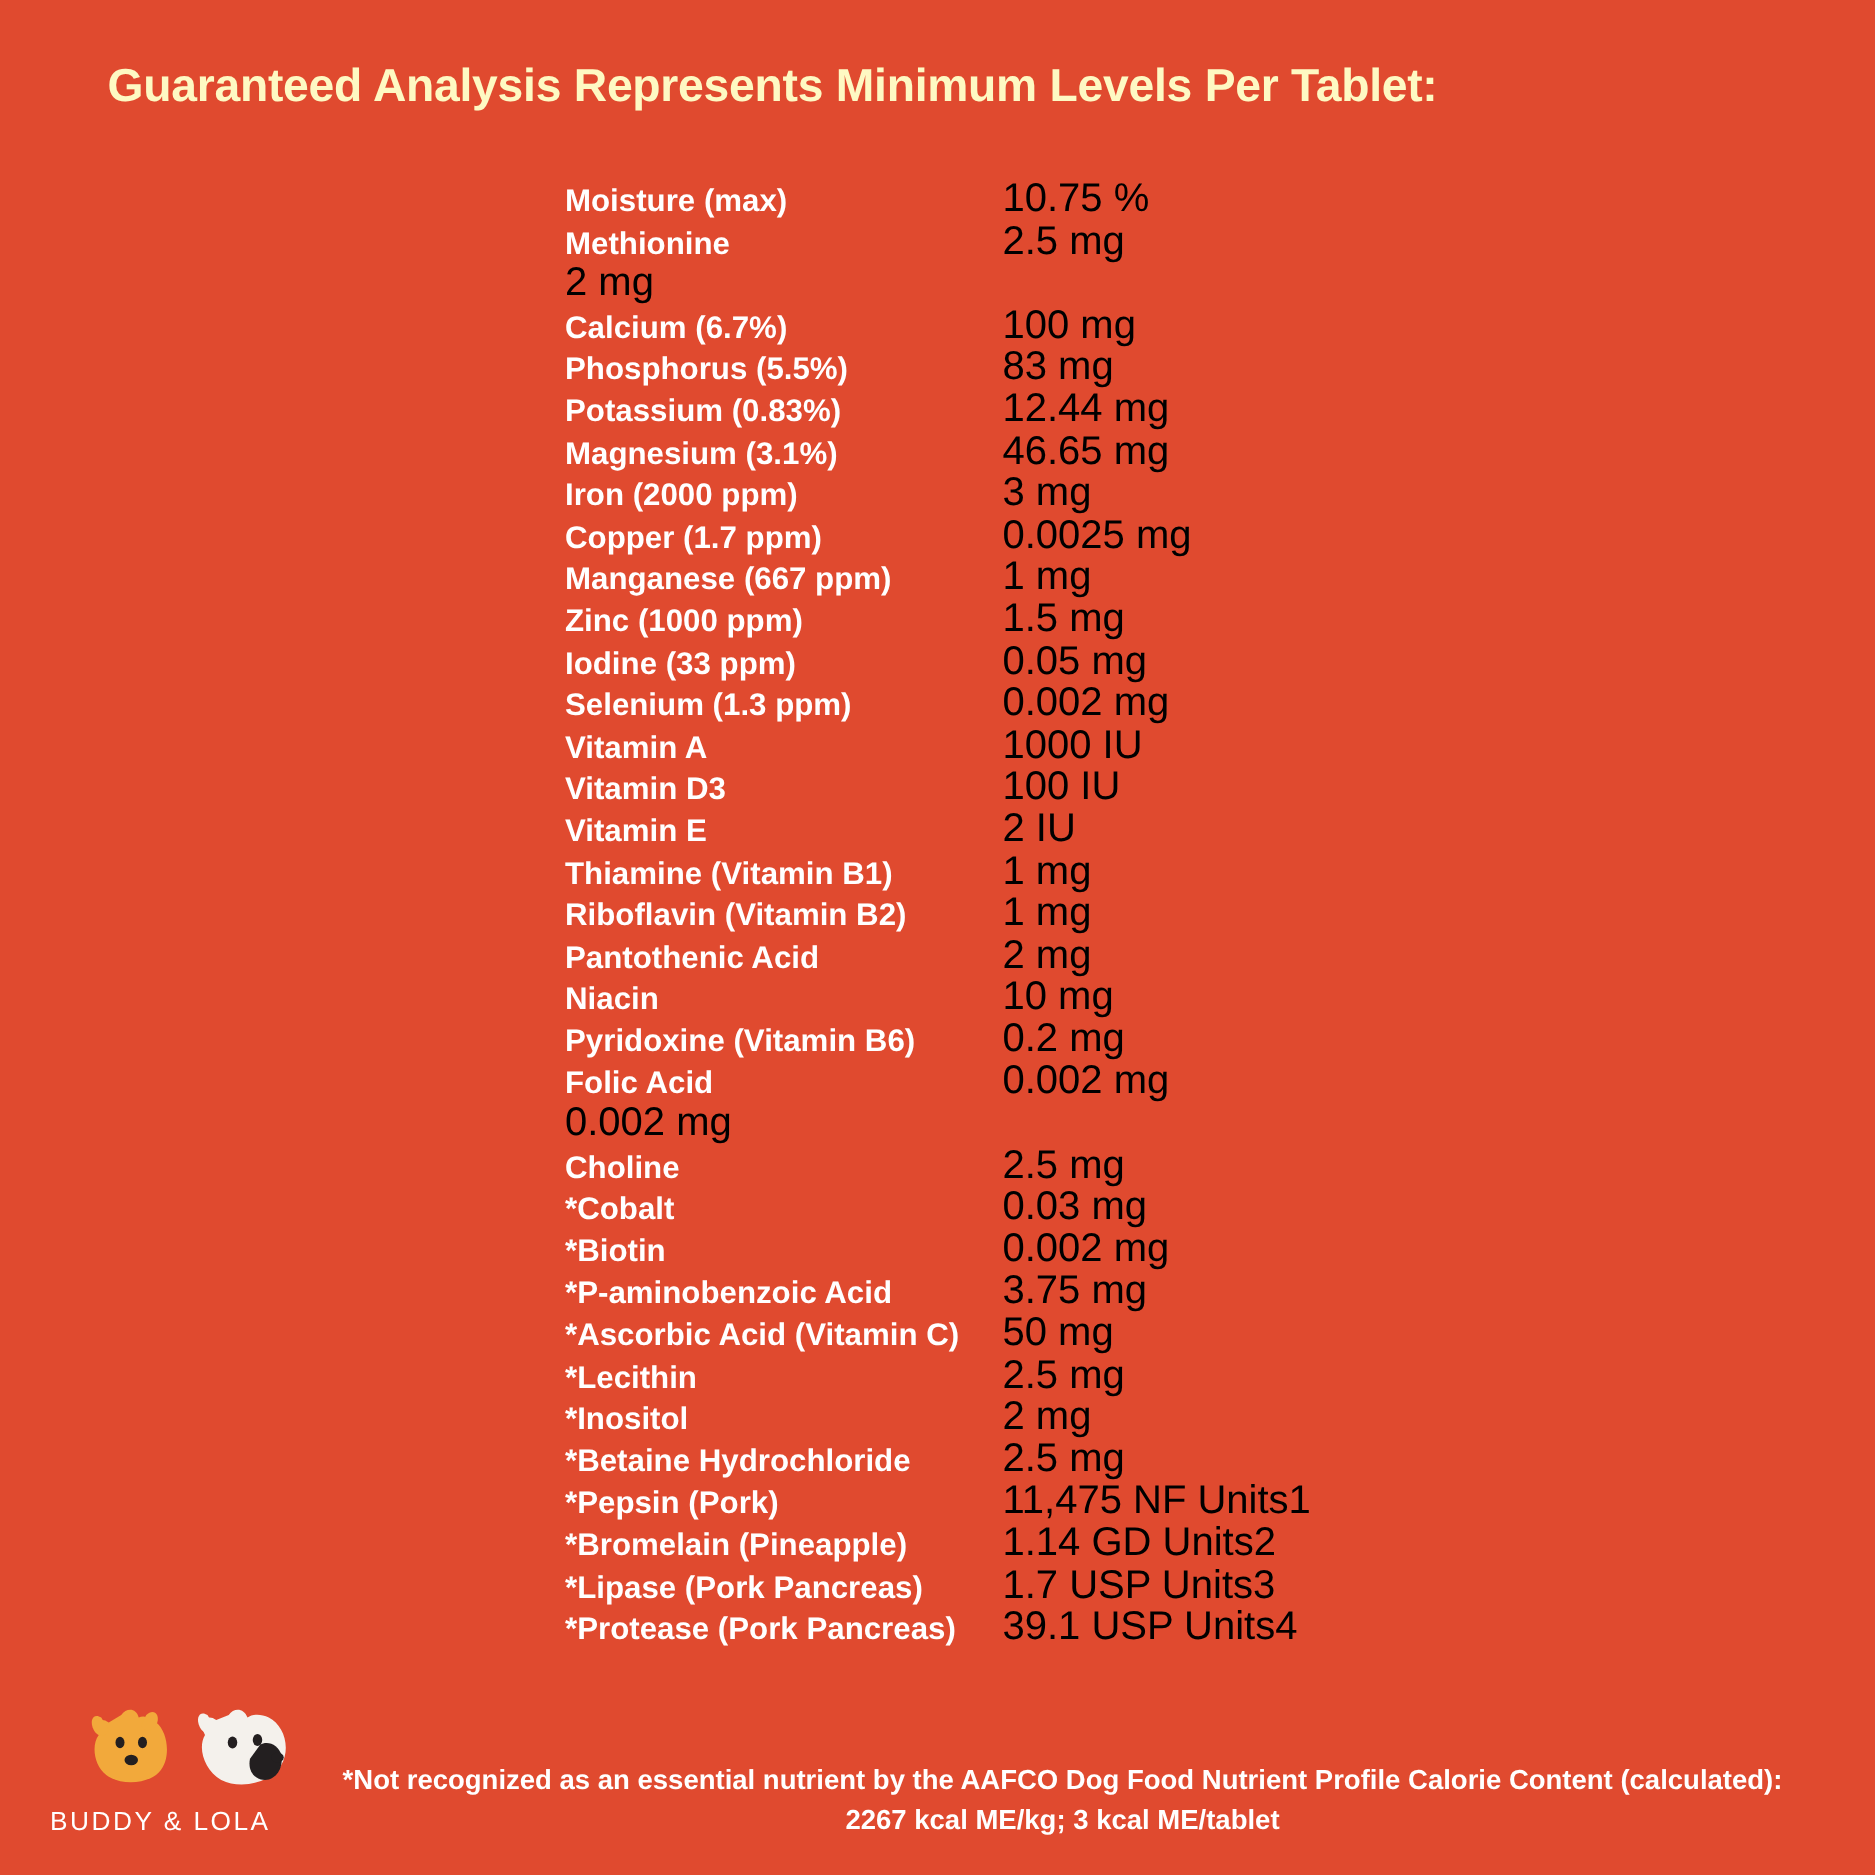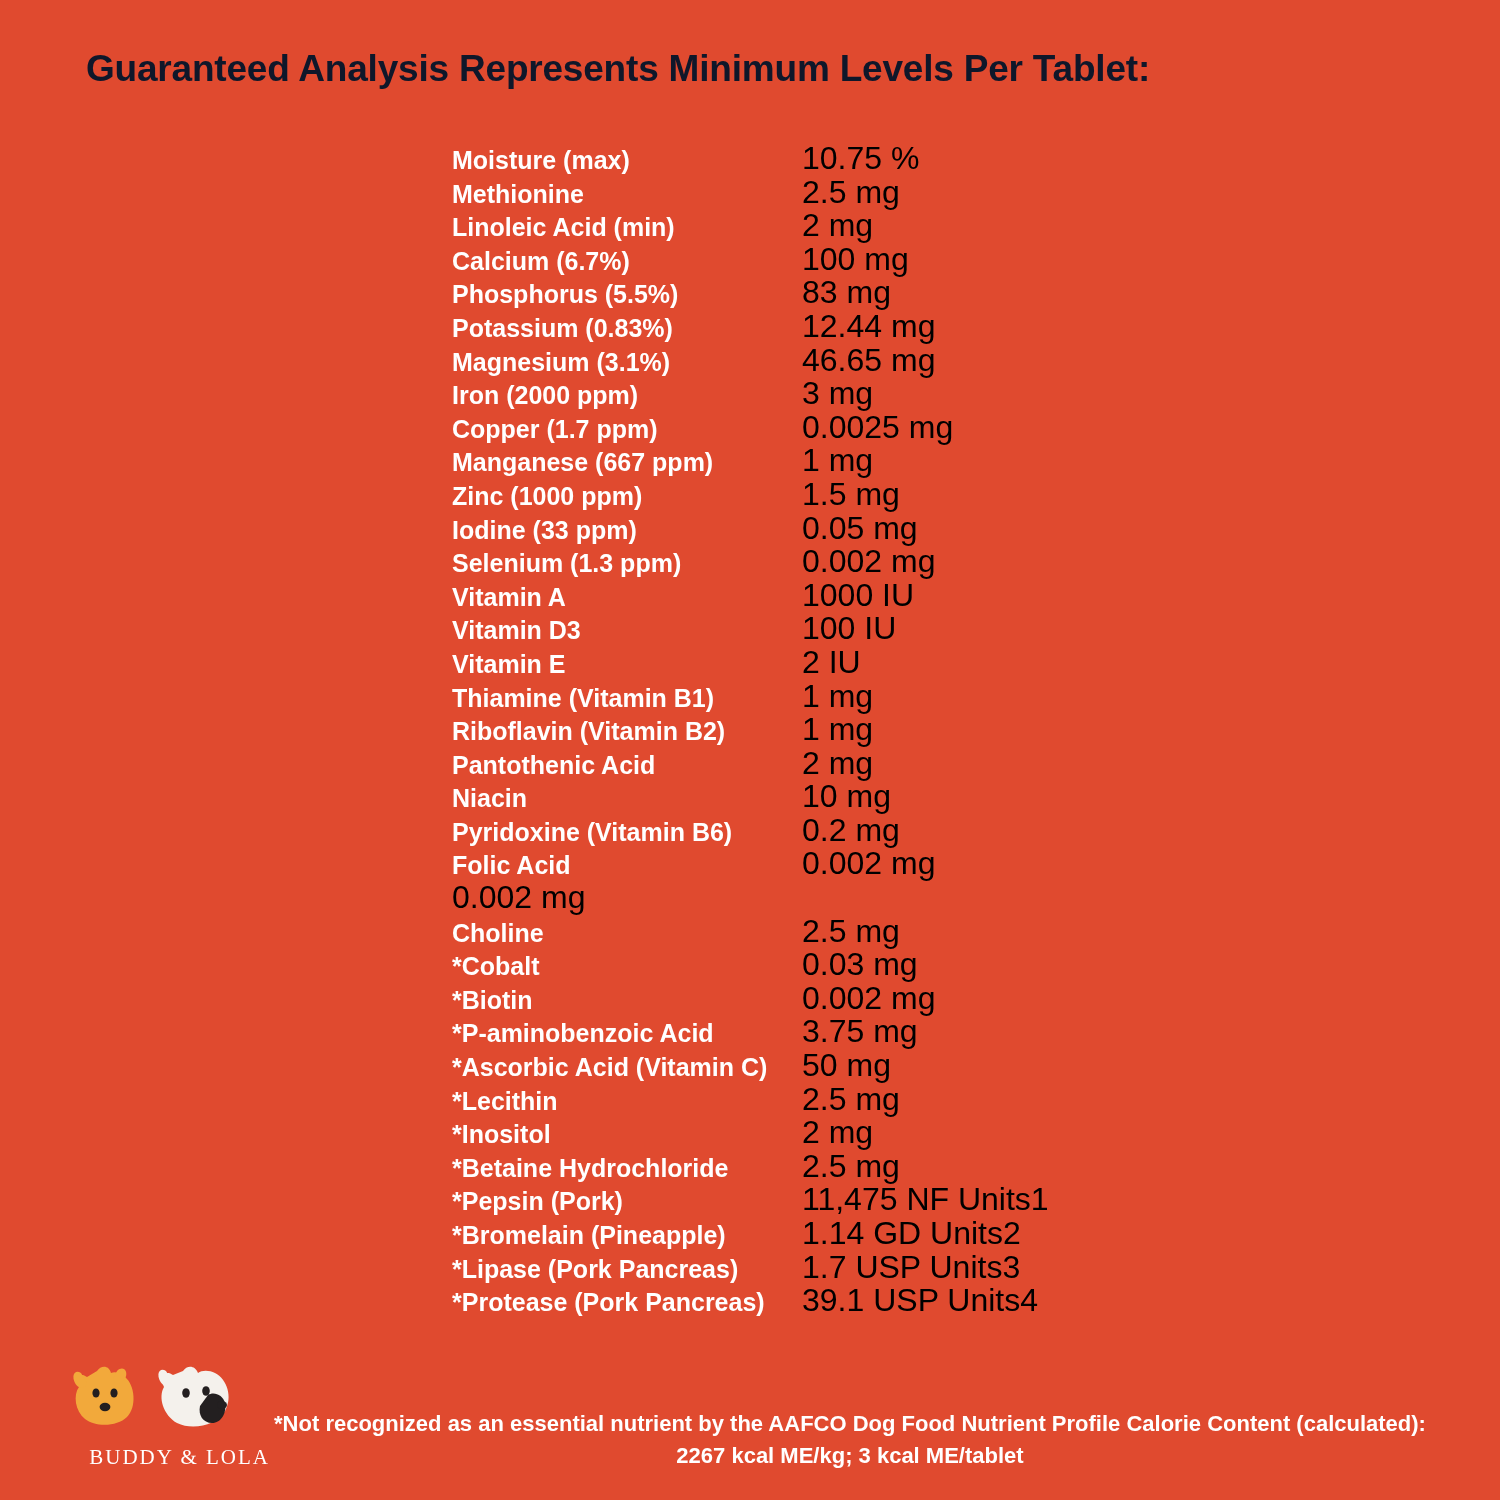--- a/index.html
+++ b/index.html
@@ -21,21 +21,21 @@
     position: relative;
     box-sizing: border-box;
   }
   .title {
     position: absolute;
     top: 48px;
     left: 86px;
     font-size: 37px;
     font-weight: bold;
     letter-spacing: -0.2px;
-    color: #0f172a;
+    color: #fef9c3;
     white-space: nowrap;
     text-align: right;
   }
   .analysis-table {
     position: absolute;
     top: 142px;
     left: 452px;
     width: 620px;
   }
   .row {
@@ -56,22 +56,21 @@
     font-weight: normal;
     color: #000000;
     white-space: nowrap;
     line-height: 33.6px;
   }
   .logo-wrap {
     position: absolute;
     left: 40px;
     bottom: 30px;
     width: 230px;
-    text-align: right;
-    font-family: Liberation Serif, serif;
+    text-align: left;
   }
   .logo-mark {
     height: 88px;
     position: relative;
     margin: 0 auto 6px auto;
     width: 180px;
   }
   .brand-name {
     font-size: 21px;
     letter-spacing: 2px;
@@ -100,21 +99,20 @@
   <div class="analysis-table">
       <div class="row">
         <div class="nutrient">Moisture (max)</div>
         <div class="amount">10.75 %</div>
       </div>
       <div class="row">
         <div class="nutrient">Methionine</div>
         <div class="amount">2.5 mg</div>
       </div>
       <div class="row">
-        <div class="nutrient">Linoleic Acid (min)</div>
         <div class="amount">2 mg</div>
       </div>
       <div class="row">
         <div class="nutrient">Calcium (6.7%)</div>
         <div class="amount">100 mg</div>
       </div>
       <div class="row">
         <div class="nutrient">Phosphorus (5.5%)</div>
         <div class="amount">83 mg</div>
       </div>

